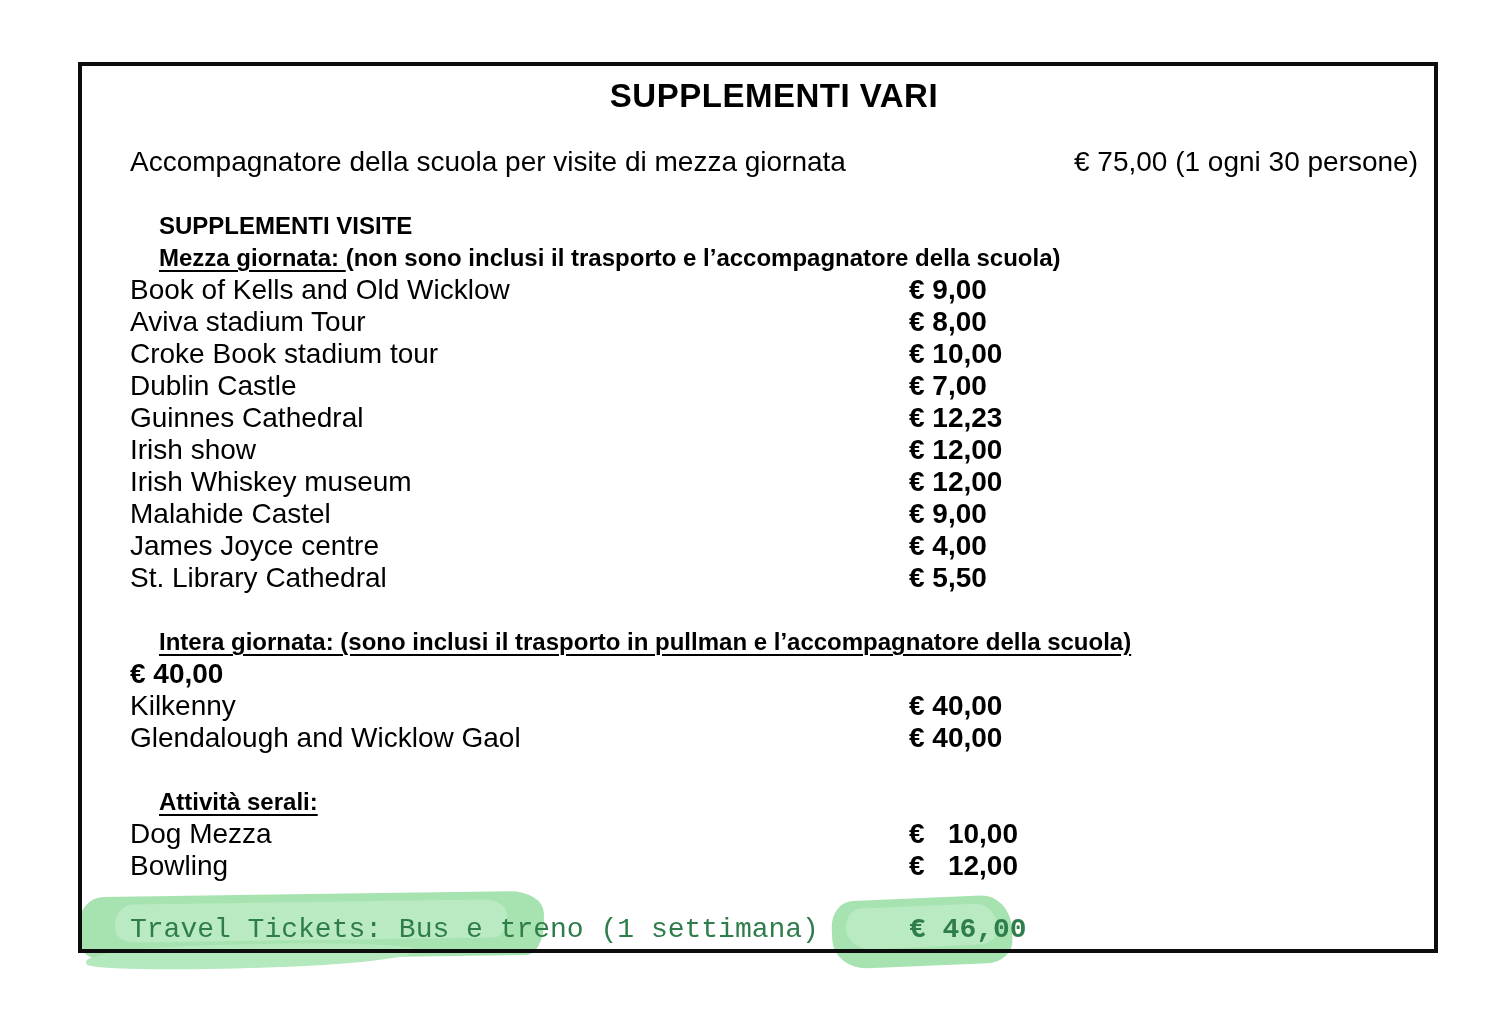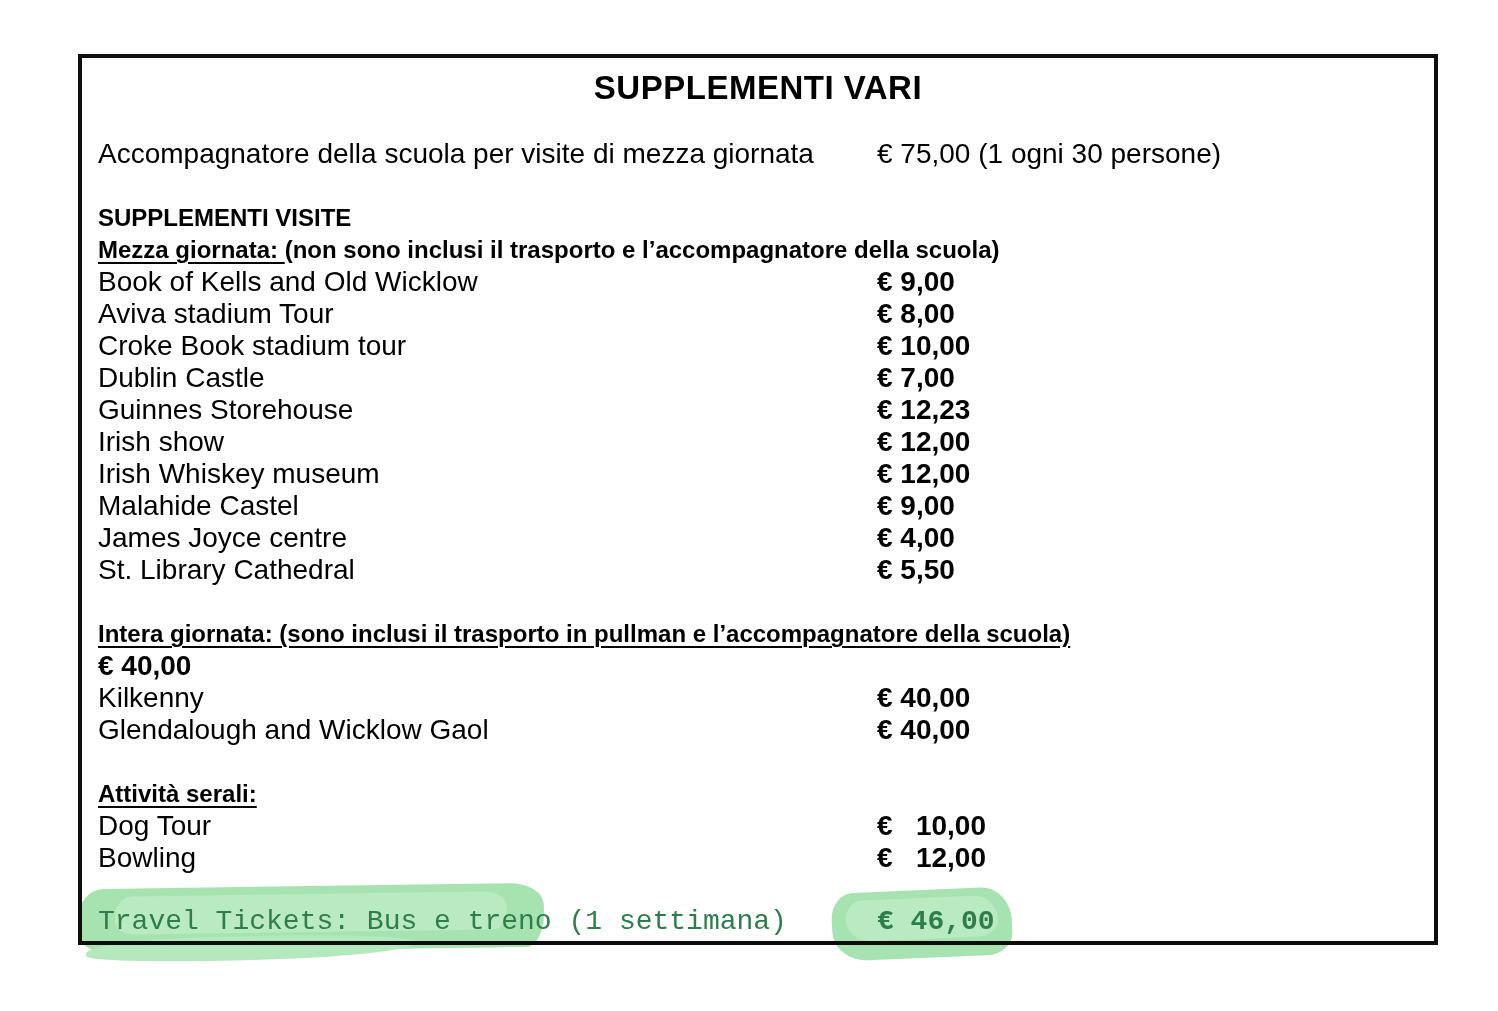--- a/index.html
+++ b/index.html
@@ -6,23 +6,24 @@
   .page{
     position:relative;
     width:1498px;height:1011px;
     background:#ffffff;
     font-family:"Liberation Sans", sans-serif;
     color:#000000;
     overflow:hidden;
   }
   .doc-box{
     position:absolute;
-    left:78px;top:54px;
+    left:78px;top:62px;
     width:1360px;height:891px;
     box-sizing:border-box;
+    padding-left:32px;
   }
   .doc-border{
     position:absolute;
     left:0;top:0;right:0;bottom:0;
     border:4px solid #0d0d0d;
     pointer-events:none;
     z-index:3;
   }
   .doc-content{
     position:relative;
@@ -43,22 +44,22 @@
     white-space:nowrap;
   }
   .row{
     display:grid;
     grid-template-columns:779px 1fr;
     font-size:28px;
     line-height:32px;
     white-space:nowrap;
   }
   .price{font-weight:bold;white-space:pre;}
-  .price.regular{font-weight:normal;}
-  .bold{font-weight:bold;}
+  .price.regular{font-weight:normal;text-align:right;}
+  .bold{font-weight:bold;margin-left:29px;}
   .u{
     text-decoration:underline;
     text-decoration-thickness:2px;
     text-underline-offset:4px;
   }
   .blank{height:32px;}
   .green{color:#2e7d4a;font-family:Liberation Mono, monospace;}
   
   .hl{
     position:absolute;
@@ -132,21 +133,21 @@
       </div>
       <div class="row">
         <span>Croke Book stadium tour</span>
         <span class="price">€ 10,00</span>
       </div>
       <div class="row">
         <span>Dublin Castle</span>
         <span class="price">€ 7,00</span>
       </div>
       <div class="row">
-        <span>Guinnes Storehouse</span>
+        <span>Guinnes Cathedral</span>
         <span class="price">€ 12,23</span>
       </div>
       <div class="row">
         <span>Irish show</span>
         <span class="price">€ 12,00</span>
       </div>
       <div class="row">
         <span>Irish Whiskey museum</span>
         <span class="price">€ 12,00</span>
       </div>
@@ -177,21 +178,21 @@
       <div class="row">
         <span>Glendalough and Wicklow Gaol</span>
         <span class="price">€ 40,00</span>
       </div>
 
       <div class="blank"></div>
 
       <div class="line bold u" style="display:inline-block;">Attività serali:</div>
 
       <div class="row">
-        <span>Dog Tour</span>
+        <span>Dog Mezza</span>
         <span class="price">€   10,00</span>
       </div>
       <div class="row">
         <span>Bowling</span>
         <span class="price">€   12,00</span>
       </div>
 
       <div class="blank"></div>
 
       <div class="row green">

